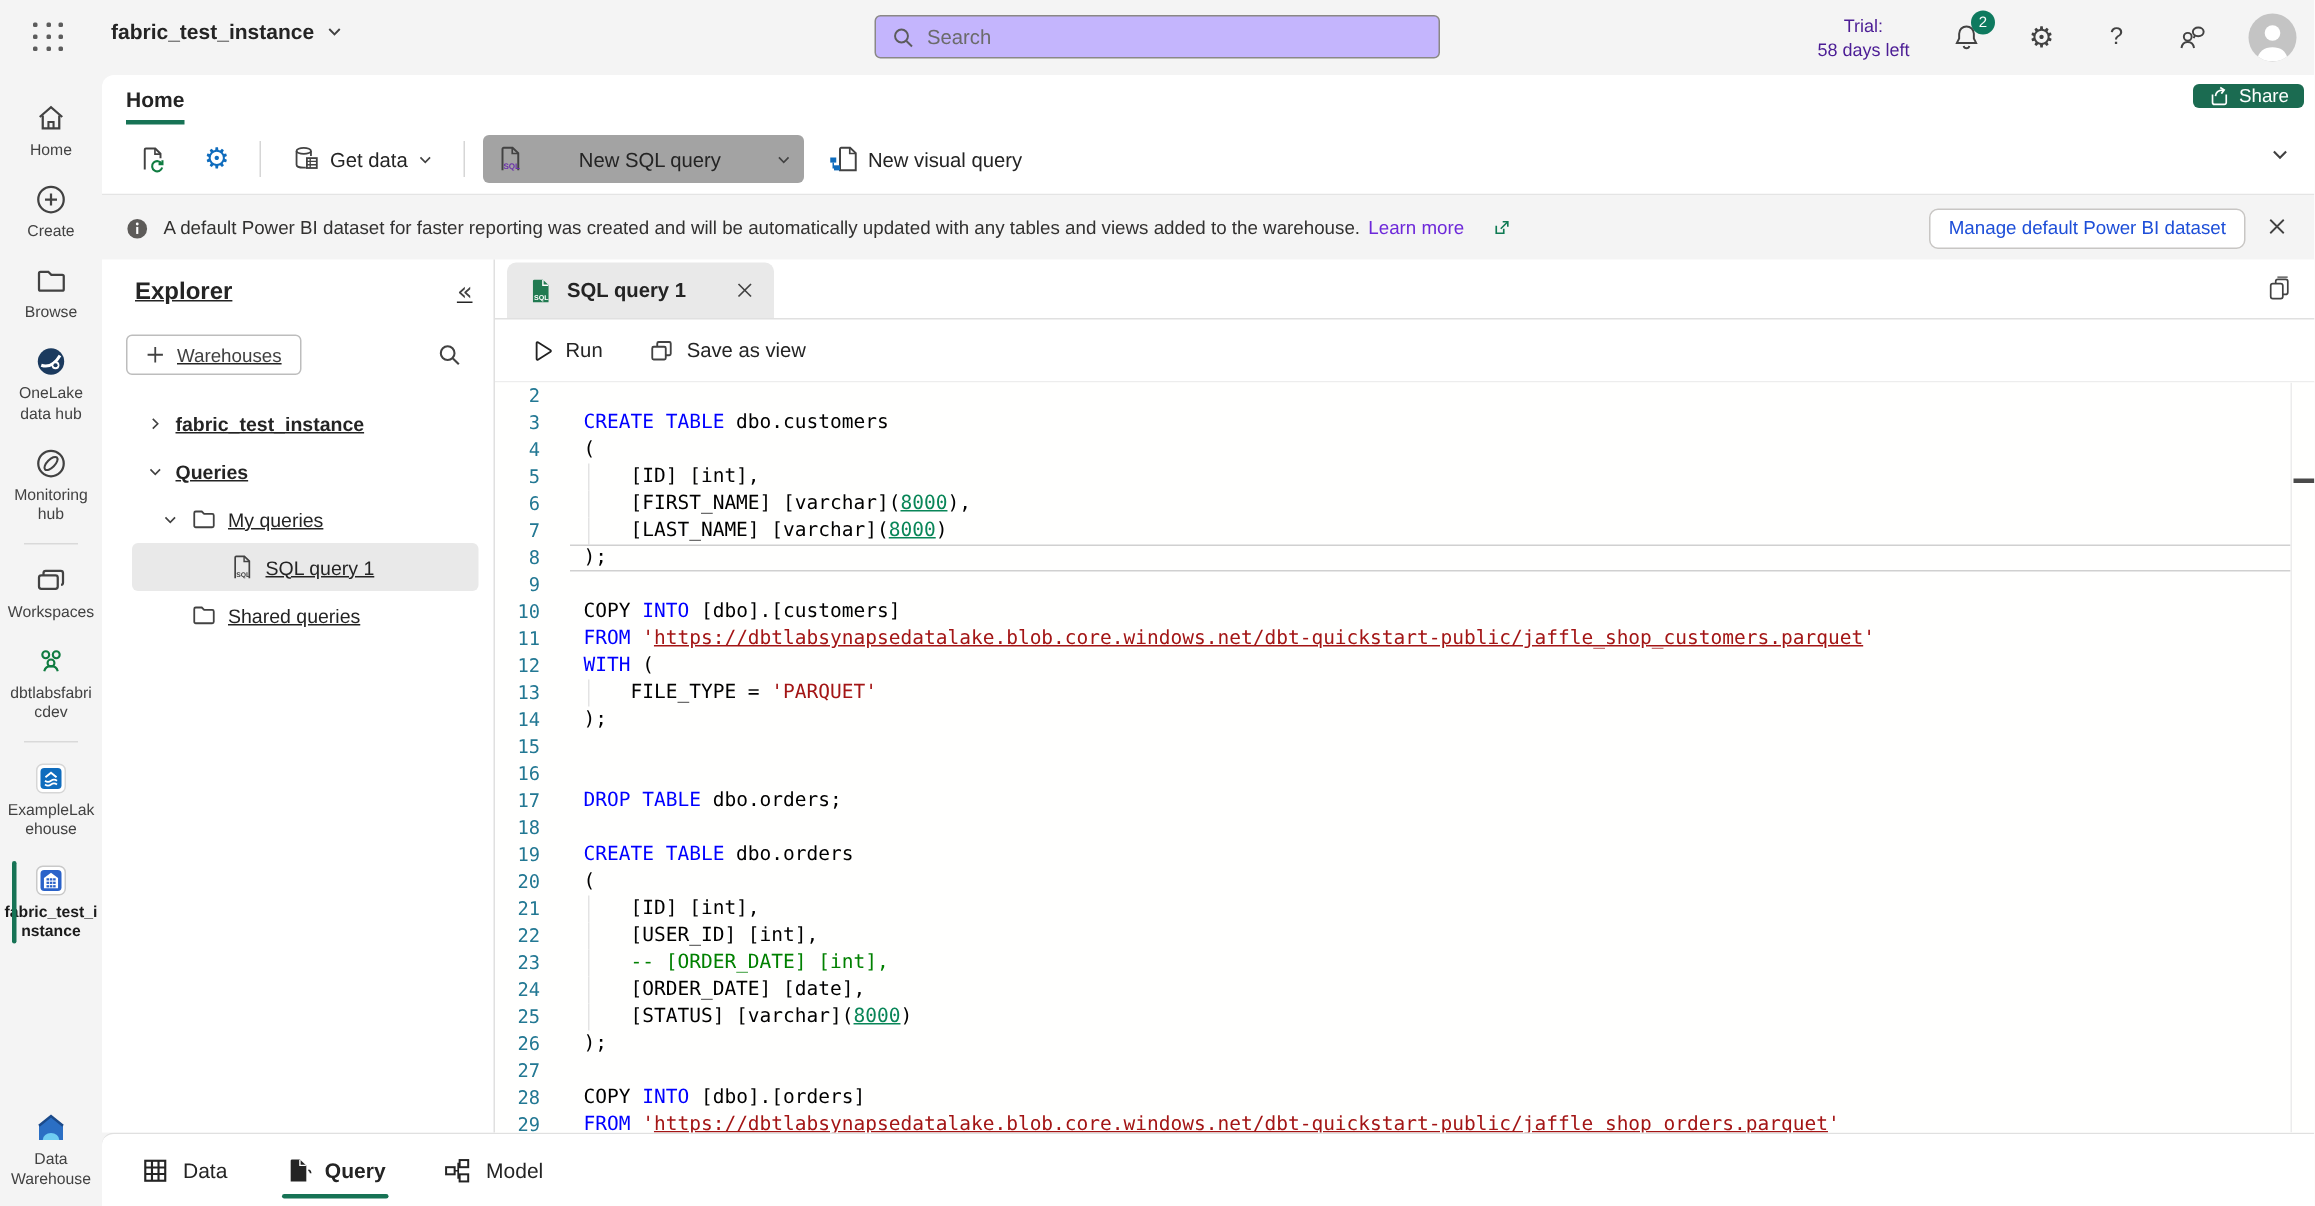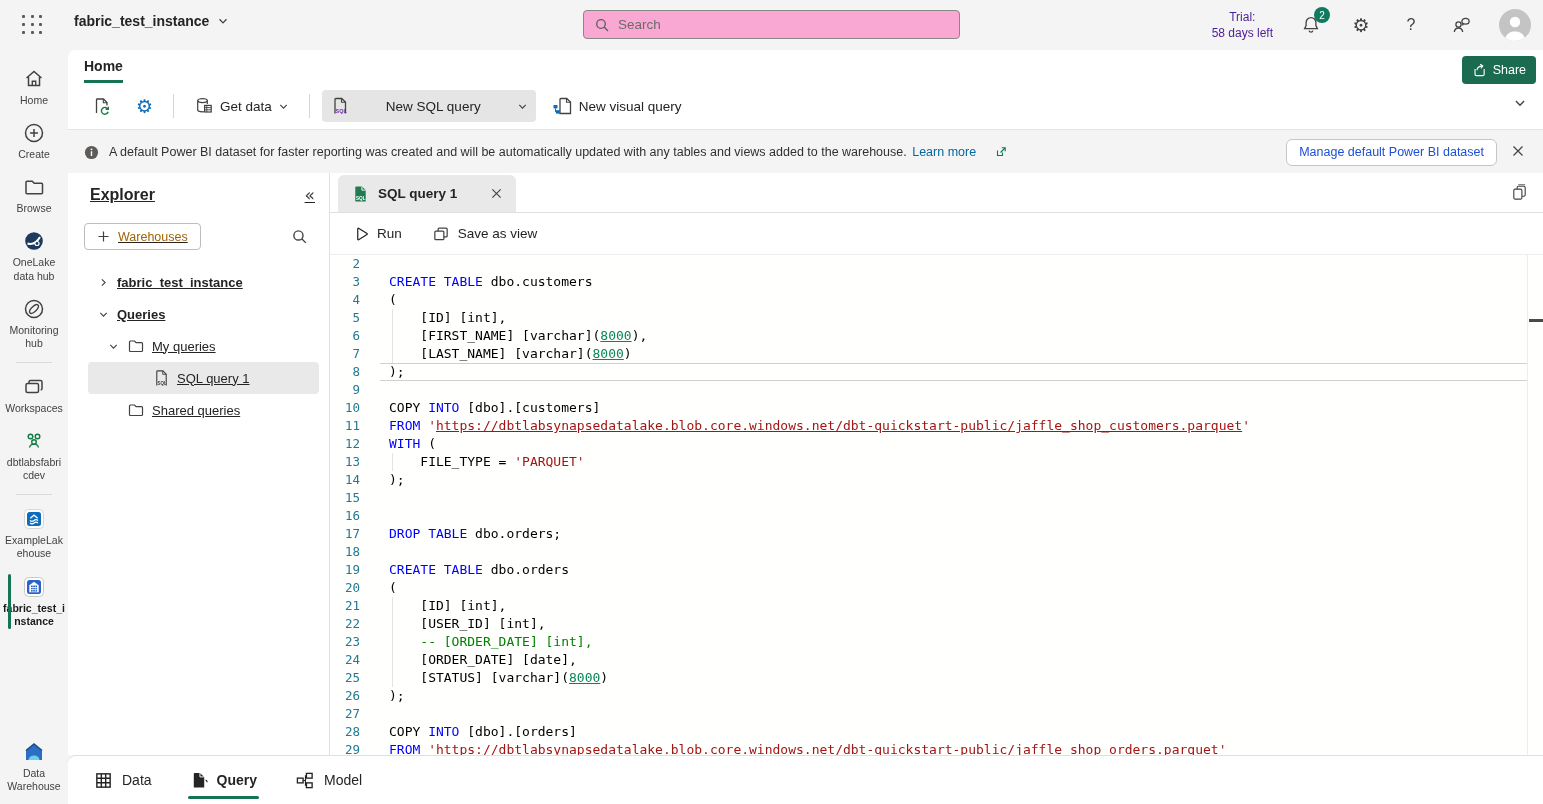--- a/index.html
+++ b/index.html
@@ -9,21 +9,21 @@
   .ic { display:inline-flex; align-items:center; justify-content:center; flex:none; }
   .ic svg { display:block; }
 
   
   #topbar { position:absolute; left:0; top:0; width:100%; height:50px; }
   #waffle { position:absolute; left:20px; top:13px; width:26px; height:24px; background:none; border:none; cursor:pointer;
             display:grid; grid-template-columns:repeat(3,1fr); gap:4px; padding:2px; }
   #waffle i { width:3px; height:3px; background:#5c5c5c; border-radius:1px; }
   #ws-switcher { position:absolute; left:74px; top:13px; display:flex; align-items:center; gap:8px; cursor:pointer; }
   #ws-switcher .ws-name { font-size:14px; font-weight:600; color:#242424; }
-  #searchbox { position:absolute; left:583px; top:10px; width:377px; height:29px; background:#f9a8d4; border:1px solid #8a8886;
+  #searchbox { position:absolute; left:583px; top:10px; width:377px; height:29px; background:#c4b5fd; border:1px solid #8a8886;
                border-radius:4px; display:flex; align-items:center; padding:0 10px; gap:8px; }
   #searchbox input { border:none; outline:none; flex:1; font-size:13.5px; font-family:inherit; color:#242424; background:transparent; }
   #searchbox input::placeholder { color:#6b6b6b; }
   #topbar-right { position:absolute; right:0; top:0; height:50px; display:flex; align-items:center; gap:26px; padding-right:12px; }
   #trial { font-size:12px; color:#4c1d95; line-height:1.35; text-align:center; }
   .tb-btn { position:relative; background:none; border:none; cursor:pointer; display:flex; align-items:center; justify-content:center; width:24px; height:24px; color:#424242; }
   #notif-badge { position:absolute; top:-6px; right:-7px; min-width:16px; height:16px; border-radius:8px; background:#0e7a5f; color:#fff;
                  font-size:10px; display:flex; align-items:center; justify-content:center; padding:0 3px; }
   #avatar { width:32px; height:32px; border-radius:50%; background:#c4c4c4; overflow:hidden; display:flex; align-items:flex-end; justify-content:center; cursor:pointer; border:none; }
   .glyph-gear { font-family:"DejaVu Sans",sans-serif; font-size:19px; line-height:1; }
@@ -35,46 +35,46 @@
   .rail-item .rl { font-size:10.5px; color:#424242; text-align:center; line-height:1.25; }
   .rail-item.selected .rl { font-weight:700; color:#1b1b1b; }
   .rail-item.selected::before { content:""; position:absolute; left:8px; top:6px; bottom:6px; width:3px; border-radius:2px; background:#177355; }
   .rail-div { width:36px; border-top:1px solid #d9d9d9; margin:5px 0; }
   #rail-bottom { position:absolute; left:0; bottom:4px; width:68px; }
 
   
   #mainarea { position:absolute; left:68px; top:50px; right:0; bottom:0; }
   #ribbon { position:absolute; left:0; top:0; right:0; height:80px; background:#fff; border-radius:8px 0 0 0; border-bottom:1px solid #e4e4e4; }
   #home-tab { position:absolute; left:16px; top:8px; font-size:14px; font-weight:600; color:#242424; padding-bottom:6px; border-bottom:3px solid #177355; cursor:pointer; }
-  #share-btn { position:absolute; right:7px; top:6px; height:28px; background:#1b6b51; color:#fff; border:none; border-radius:4px;
+  #share-btn { position:absolute; right:7px; top:6px; height:16px; background:#1b6b51; color:#fff; border:none; border-radius:4px;
                display:flex; align-items:center; gap:6px; padding:0 10px; font-size:12.5px; font-family:inherit; cursor:pointer; }
   #toolbar { position:absolute; left:16px; right:16px; top:36px; height:40px; display:flex; align-items:center; gap:8px; }
   .tool-btn { background:none; border:none; display:flex; align-items:center; gap:6px; font-size:13.5px; color:#242424; font-family:inherit;
               padding:6px 8px; border-radius:4px; cursor:pointer; }
-  .tool-btn.boxed { background:#e5e5e5;gap:36px; }
+  .tool-btn.boxed { background:#a3a3a3;gap:36px; }
   .tool-sep { width:1px; height:24px; background:#d6d6d6; margin:0 4px; }
   #ribbon-collapse { position:absolute; right:16px; top:46px; background:none; border:none; cursor:pointer; color:#424242; }
 
   
   #banner { position:absolute; left:0; right:0; top:81px; height:42px; display:flex; align-items:center; padding:0 14px 0 16px; gap:10px; }
   #banner-text { font-size:12.5px; color:#323130; }
-  #learn-more { color:#0369a1; text-decoration:none; display:inline-flex; align-items:center; gap:19px; margin-left:2px; cursor:pointer; font-size:12.5px; }
+  #learn-more { color:#6d28d9; text-decoration:none; display:inline-flex; align-items:center; gap:19px; margin-left:2px; cursor:pointer; font-size:12.5px; }
   #banner-spacer { flex:1; }
   #manage-btn { height:27px; background:#fff; border:1px solid #c8c6c4; border-radius:6px; padding:0 12px; font-size:12.5px; font-family:inherit; color:#1d4ed8; cursor:pointer; }
   #banner-close { background:none; border:none; cursor:pointer; color:#424242; padding:4px; }
 
   
   #content { position:absolute; left:0; right:0; top:123px; bottom:49px; background:#fff; display:flex; }
   #explorer { width:262px; flex:none; border-right:1px solid #e0e0e0; position:relative;text-decoration:underline; }
   #explorer-head { display:flex; align-items:center; justify-content:space-between; padding:12px 14px 10px 22px; }
   #explorer-title { font-size:16px; font-weight:700; color:#242424; }
   #collapse-btn { background:none; border:none; font-size:17px; color:#424242; cursor:pointer; font-family:"DejaVu Sans",sans-serif; }
   #explorer-actions { display:flex; align-items:center; justify-content:space-between; padding:8px 18px 10px 16px; }
   #warehouses-btn { height:27px; border:1px solid #bdbdbd; border-radius:4px; background:#fff; display:flex; align-items:center; gap:8px;
-                    padding:4px 12px; font-size:12.5px; font-family:inherit; color:#a16207; cursor:pointer; }
+                    padding:4px 12px; font-size:12.5px; font-family:inherit; color:#404040; cursor:pointer; }
   #tree { padding:6px 10px 0 20px; }
   .tree-row { display:flex; align-items:center; height:32px; gap:7px; border-radius:4px; cursor:pointer; padding-left:8px; }
   .tree-row.lvl1 { padding-left:18px; }
   .tree-row.lvl2 { padding-left:44px; }
   .tree-row.selected { background:#e9e9e9; }
   .tree-row .tlabel { font-size:13px; color:#242424; }
   .tree-row.bold .tlabel { font-weight:600; }
   .chev-slot { width:14px; display:flex; justify-content:center; color:#424242; }
 
   

